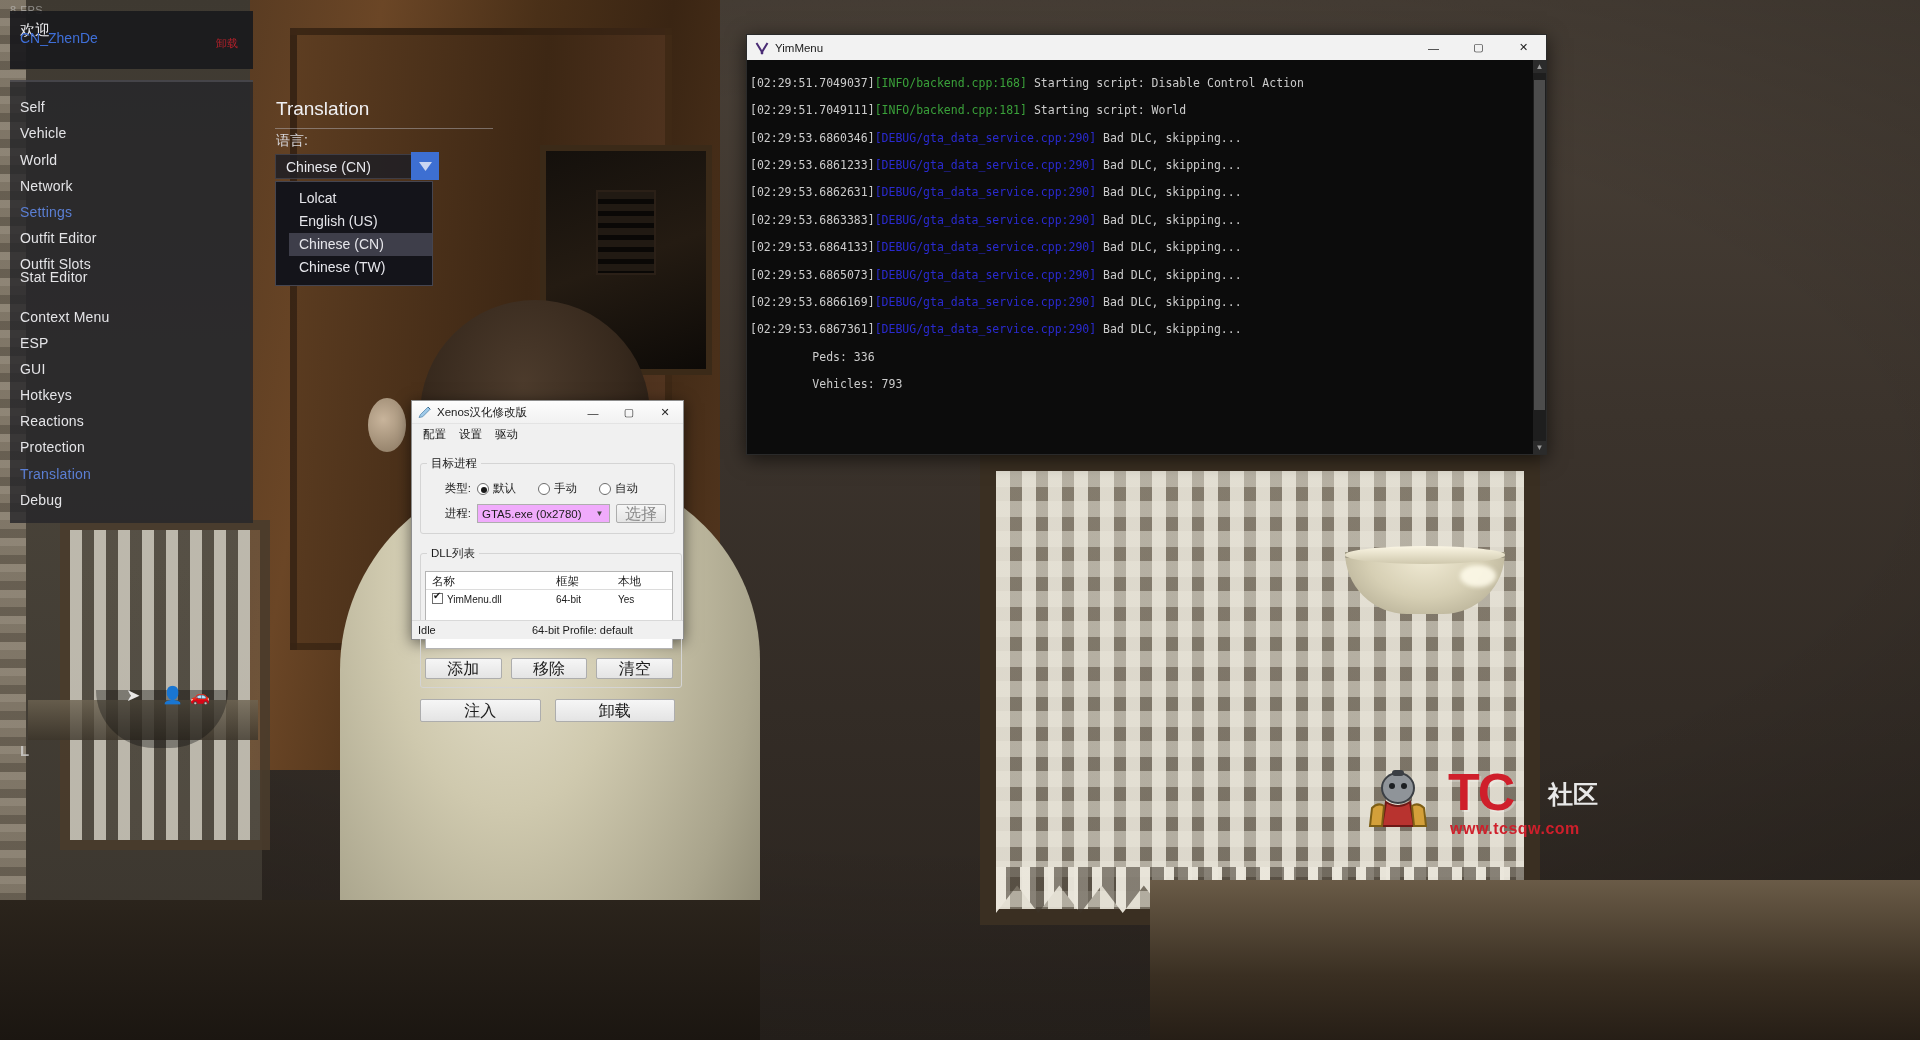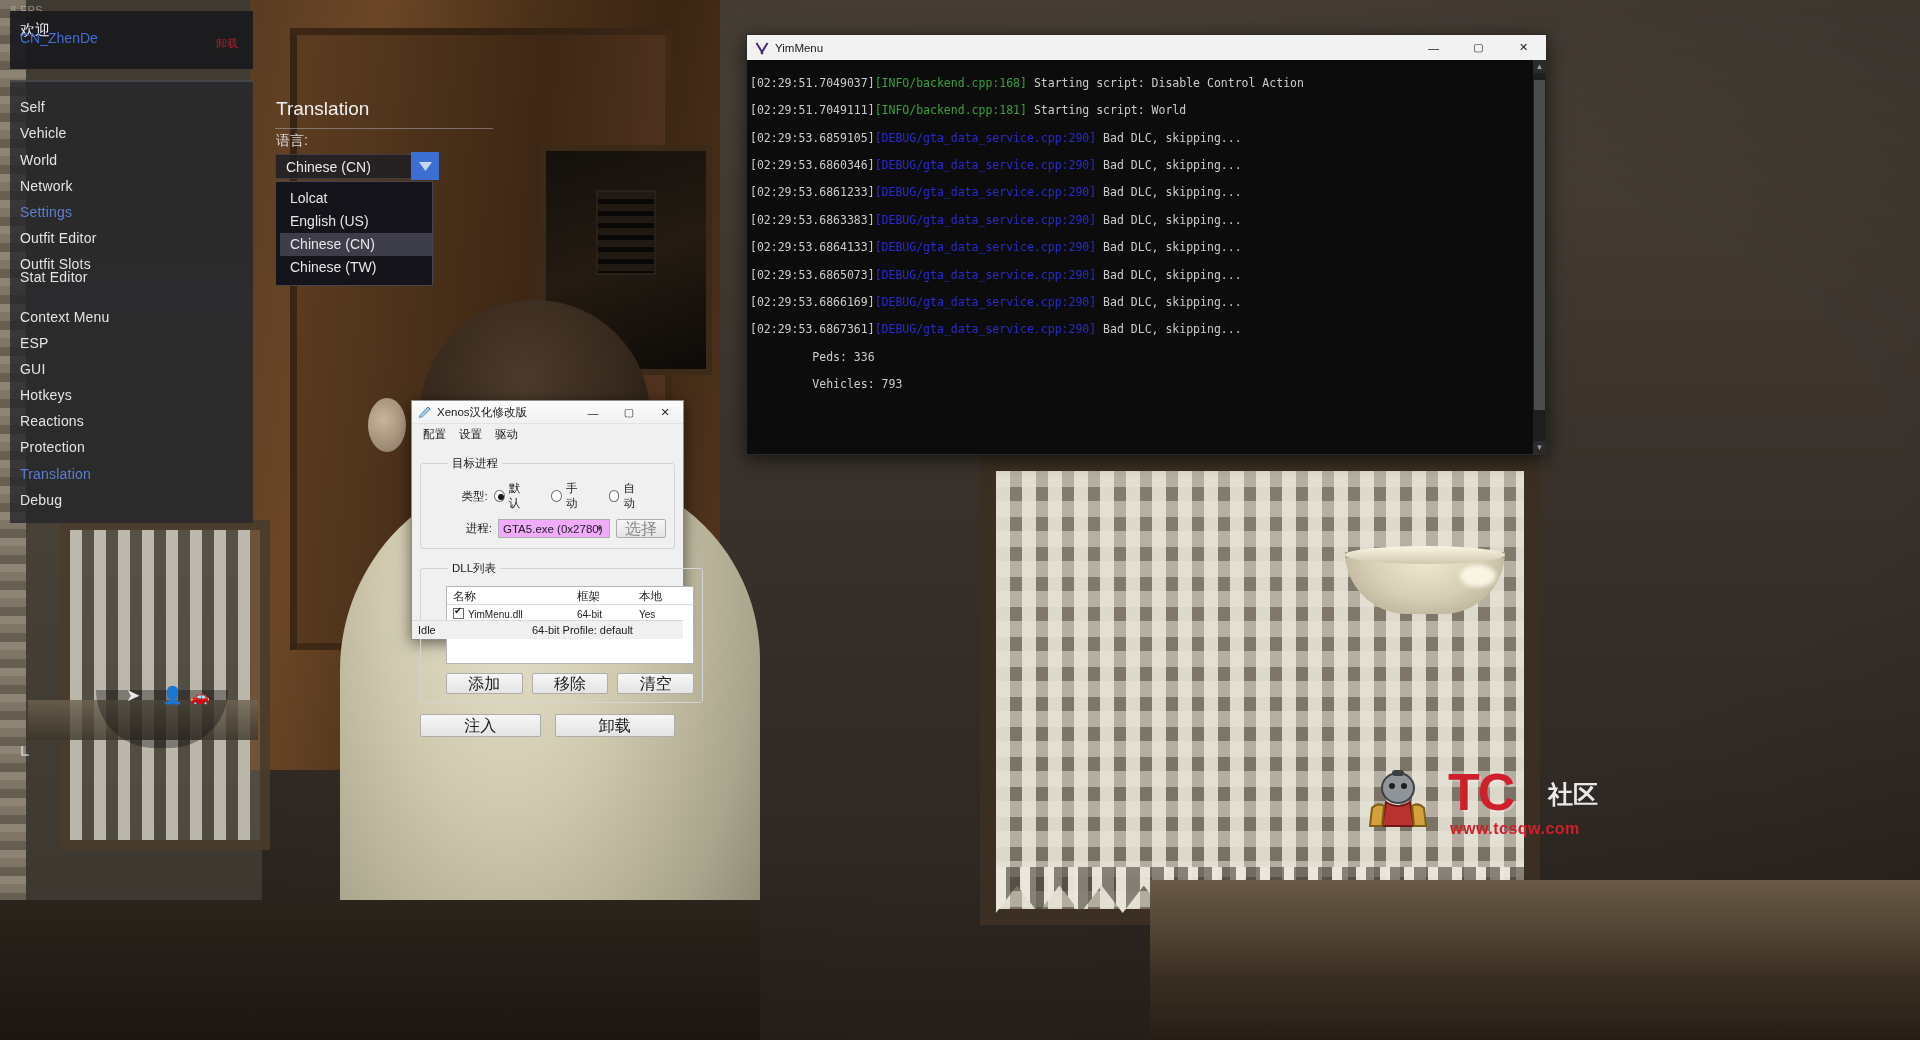--- a/index.html
+++ b/index.html
@@ -195,21 +195,21 @@
     position:absolute; left: 10px; top: 4px; color:#e8e8ed; font-size: 14px;
   }
   .ym-combo-arrow {
     position:absolute; left: 148px; top: 66px; width: 28px; height: 28px;
     background: #3d6fd2; display:flex; align-items:center; justify-content:center;
   }
   .ym-combo-arrow svg { display:block; }
   .ym-dropdown {
     position:absolute; left: 12px; top: 95px; width: 158px;
     background: #14141a; border: 1px solid rgba(110,110,125,.55);
-    padding: 5px 0 6px 4px;
+    padding: 5px 0 6px 13px;
   }
   .ym-opt {
     height: 23px; line-height: 23px; padding-left: 10px;
     color:#e6e6eb; font-size: 14px; white-space:nowrap;
   }
   .ym-opt.sel { background: #3e3e4a; }
 
   
   .xenos {
     position:absolute; left: 411px; top: 400px; width: 273px; height: 240px;
@@ -231,21 +231,21 @@
     width: 36px; height: 23px; display:flex; align-items:center; justify-content:center;
     font-size: 11px; color:#2b2b2b;
   }
   .x-menu {
     height: 20px; display:flex; align-items:center; gap: 13px; padding-left: 11px;
     font-size: 11.5px; color:#1b1b1b; background:#f0f0f0;
   }
   .x-body { position:relative; padding: 0 8px; }
   .x-group {
     position:relative; border:1px solid #d4d4d4; border-radius:3px;
-    margin-top: 12px; padding: 10px 8px 8px 25px;
+    margin-top: 12px; padding: 10px 8px 8px 4px;
   }
   .x-group > legend {
     font-size: 11.5px; color:#1b1b1b; padding: 0 4px; margin-left: 2px;
   }
   .x-row { display:flex; align-items:center; margin-bottom: 8px; font-size: 11.5px; color:#1b1b1b; }
   .x-row:last-child { margin-bottom: 2px; }
   .x-rowlabel { width: 46px; text-align:right; margin-right: 6px; }
   .x-radio { display:flex; align-items:center; margin-right: 22px; }
   .x-radio .dot {
     width: 12px; height: 12px; border-radius:50%;
@@ -533,23 +533,23 @@
       <span class="con-ttext">YimMenu</span>
       <span class="con-wbtns">
         <span class="con-wb">—</span>
         <span class="con-wb">▢</span>
         <span class="con-wb">✕</span>
       </span>
     </div>
     <div class="con-body" id="con-body">
 <span class="con-line"><span class="ts">[02:29:51.7049037]</span><span class="lvl-info">[INFO/backend.cpp:168]</span><span class="msg"> Starting script: Disable Control Action</span></span>
 <span class="con-line"><span class="ts">[02:29:51.7049111]</span><span class="lvl-info">[INFO/backend.cpp:181]</span><span class="msg"> Starting script: World</span></span>
-<span class="con-line"><span class="ts">[02:29:53.6859105]</span><span class="lvl-debug">[DEBUG/gta_data_service.cpp:290]</span><span class="msg"> Bad DLC, skipping...</span></span>
 <span class="con-line"><span class="ts">[02:29:53.6860346]</span><span class="lvl-debug">[DEBUG/gta_data_service.cpp:290]</span><span class="msg"> Bad DLC, skipping...</span></span>
 <span class="con-line"><span class="ts">[02:29:53.6861233]</span><span class="lvl-debug">[DEBUG/gta_data_service.cpp:290]</span><span class="msg"> Bad DLC, skipping...</span></span>
+<span class="con-line"><span class="ts">[02:29:53.6862631]</span><span class="lvl-debug">[DEBUG/gta_data_service.cpp:290]</span><span class="msg"> Bad DLC, skipping...</span></span>
 <span class="con-line"><span class="ts">[02:29:53.6863383]</span><span class="lvl-debug">[DEBUG/gta_data_service.cpp:290]</span><span class="msg"> Bad DLC, skipping...</span></span>
 <span class="con-line"><span class="ts">[02:29:53.6864133]</span><span class="lvl-debug">[DEBUG/gta_data_service.cpp:290]</span><span class="msg"> Bad DLC, skipping...</span></span>
 <span class="con-line"><span class="ts">[02:29:53.6865073]</span><span class="lvl-debug">[DEBUG/gta_data_service.cpp:290]</span><span class="msg"> Bad DLC, skipping...</span></span>
 <span class="con-line"><span class="ts">[02:29:53.6866169]</span><span class="lvl-debug">[DEBUG/gta_data_service.cpp:290]</span><span class="msg"> Bad DLC, skipping...</span></span>
 <span class="con-line"><span class="ts">[02:29:53.6867361]</span><span class="lvl-debug">[DEBUG/gta_data_service.cpp:290]</span><span class="msg"> Bad DLC, skipping...</span></span>
 <span class="con-line"><span class="msg">         Peds: 336</span></span>
 <span class="con-line"><span class="msg">         Vehicles: 793</span></span>
 
 
 

